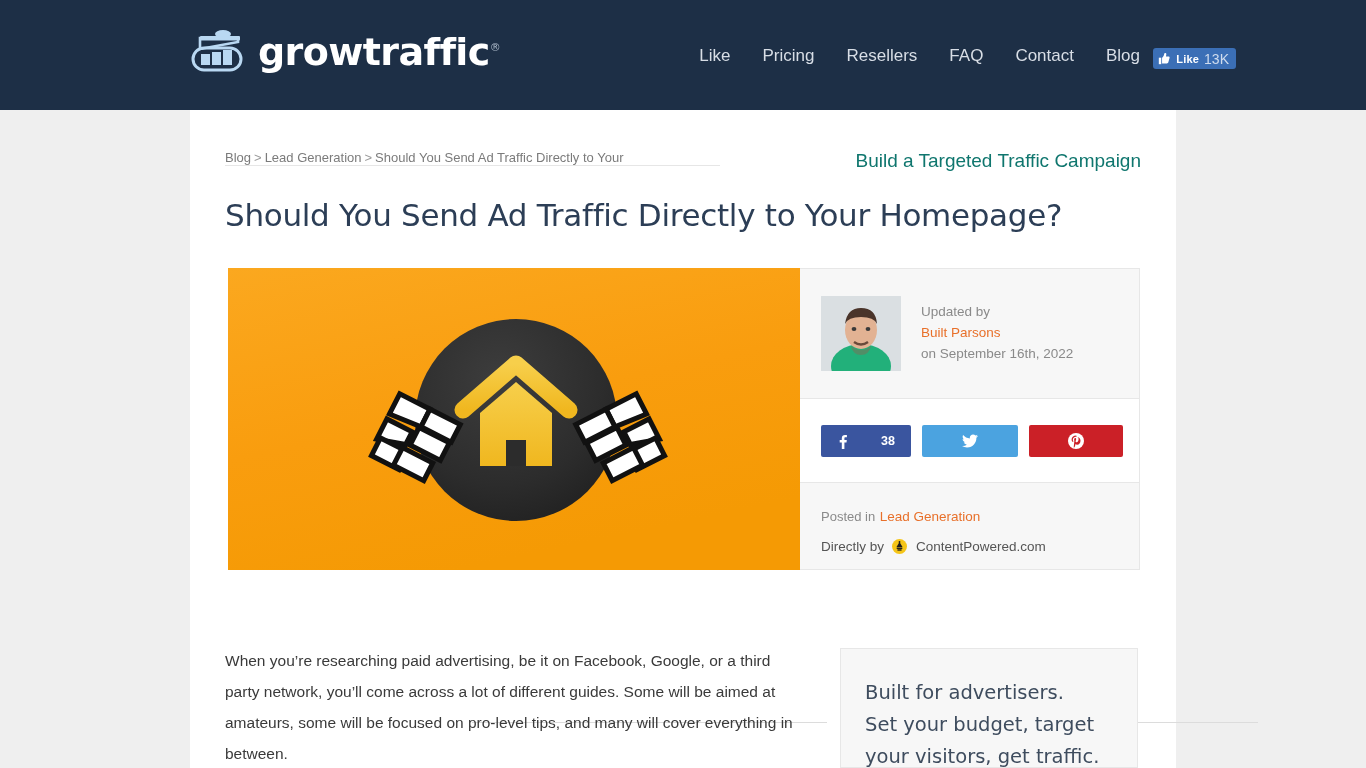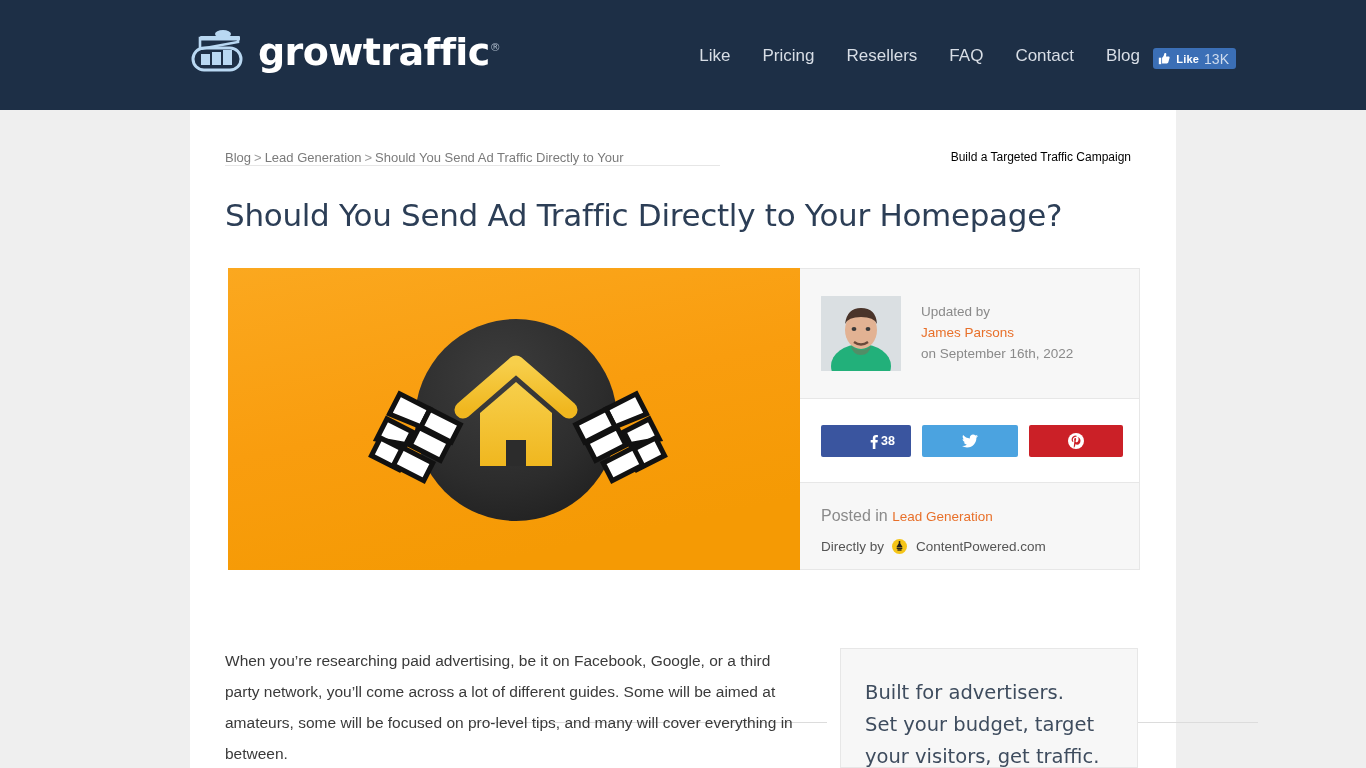--- a/index.html
+++ b/index.html
@@ -92,22 +92,22 @@
     position: absolute; left: 0; top: 0;
     font-size: 13px; color: #7b7b7b;
     padding-bottom: 0;
     border-bottom: 1px solid #e6e6e6;
     width: 495px;
     white-space: nowrap;
   }
   .crumb-link { color: #7b7b7b; text-decoration: none; }
   .crumb-sep { color: #9a9a9a; padding: 0 3px; }
   .cta-top {
-    position: absolute; right: 10px; top: 0;
-    font-size: 12px; color: #000000;
+    position: absolute; right: 0; top: 0;
+    font-size: 19px; color: #0f766e;
     text-decoration: none;
     white-space: nowrap;
   }
 
   
   .article-title {
     position: absolute; left: 35px; top: 88px;
     width: 900px;
     font-size: 31px;
     font-weight: 400;
@@ -170,37 +170,37 @@
     gap: 11px;
   }
   .share-btn {
     height: 32px;
     border-radius: 2px;
     display: flex; align-items: center;
     cursor: pointer;
     color: #fff;
     position: relative;
   }
-  .share-fb { width: 90px; background: #3a559f; justify-content: center; padding-left: 13px; }
+  .share-fb { width: 90px; background: #3a559f; justify-content: flex-start; padding-left: 13px; }
   .share-tw { width: 96px; background: #4ba3e0; justify-content: center; }
   .share-pi { width: 94px; background: #cb2027; justify-content: center; }
   .share-count {
     position: absolute; right: 16px; top: 50%;
     transform: translateY(-50%);
     font-size: 12.5px; font-weight: bold; color: #ffffff;
   }
   .share-ico { width: 16px; height: 16px; display: block; }
 
   .posted-row {
     flex: 1;
     background: #f7f7f7;
     padding: 18px 0 0 21px;
     line-height: 1.85;
   }
-  .posted-label { font-size: 16px; color: #8a8a8a; }
+  .posted-label { font-size: 13px; color: #8a8a8a; }
   .posted-cat { font-size: 13.5px; color: #e8702a; text-decoration: none; }
   .written-label { font-size: 13.5px; color: #555555; }
   .writer-badge {
     display: inline-block;
     width: 15px; height: 15px;
     vertical-align: -3px;
     margin: 0 4px;
   }
   .writer-name { font-size: 13.5px; color: #555555; text-decoration: none; }
 
@@ -365,21 +365,21 @@
               <ellipse cx="40" cy="34" rx="16" ry="19" fill="#e2b293"></ellipse>
               <path d="M24 28 q2-16 16-16 q15 0 16 16 q-3-7-16-7 q-13 0-16 7z" fill="#4a342a"></path>
               <ellipse cx="33" cy="33" rx="2.4" ry="2.1" fill="#3a3a3a"></ellipse>
               <ellipse cx="47" cy="33" rx="2.4" ry="2.1" fill="#3a3a3a"></ellipse>
               <path d="M33 46 q7 5 14 0" fill="none" stroke="#6a4a3a" stroke-width="2.4"></path>
               <path d="M30 50 q10 8 20 0 q-2 9-10 9 q-8 0-10-9z" fill="#8d6450" opacity="0.45"></path>
             </svg>
           </div>
           <div class="author-meta">
             <div class="meta-line">Updated by</div>
-            <a class="meta-name" href="#">James Parsons</a>
+            <a class="meta-name" href="#">Built Parsons</a>
             <div class="meta-line">on September 16th, 2022</div>
           </div>
         </div>
 
         <div class="share-row">
           <div class="share-btn share-fb">
             <span>
               <svg class="share-ico" viewBox="0 0 16 16" xmlns="http://www.w3.org/2000/svg">
                 <path d="M10.4 16V9.6h2.1l.3-2.5h-2.4V5.5c0-.7.2-1.2 1.2-1.2h1.3V2.1C12.6 2 11.9 2 11 2 9.1 2 7.8 3.2 7.8 5.2v1.9H5.7v2.5h2.1V16z" fill="#ffffff"></path>
               </svg>

